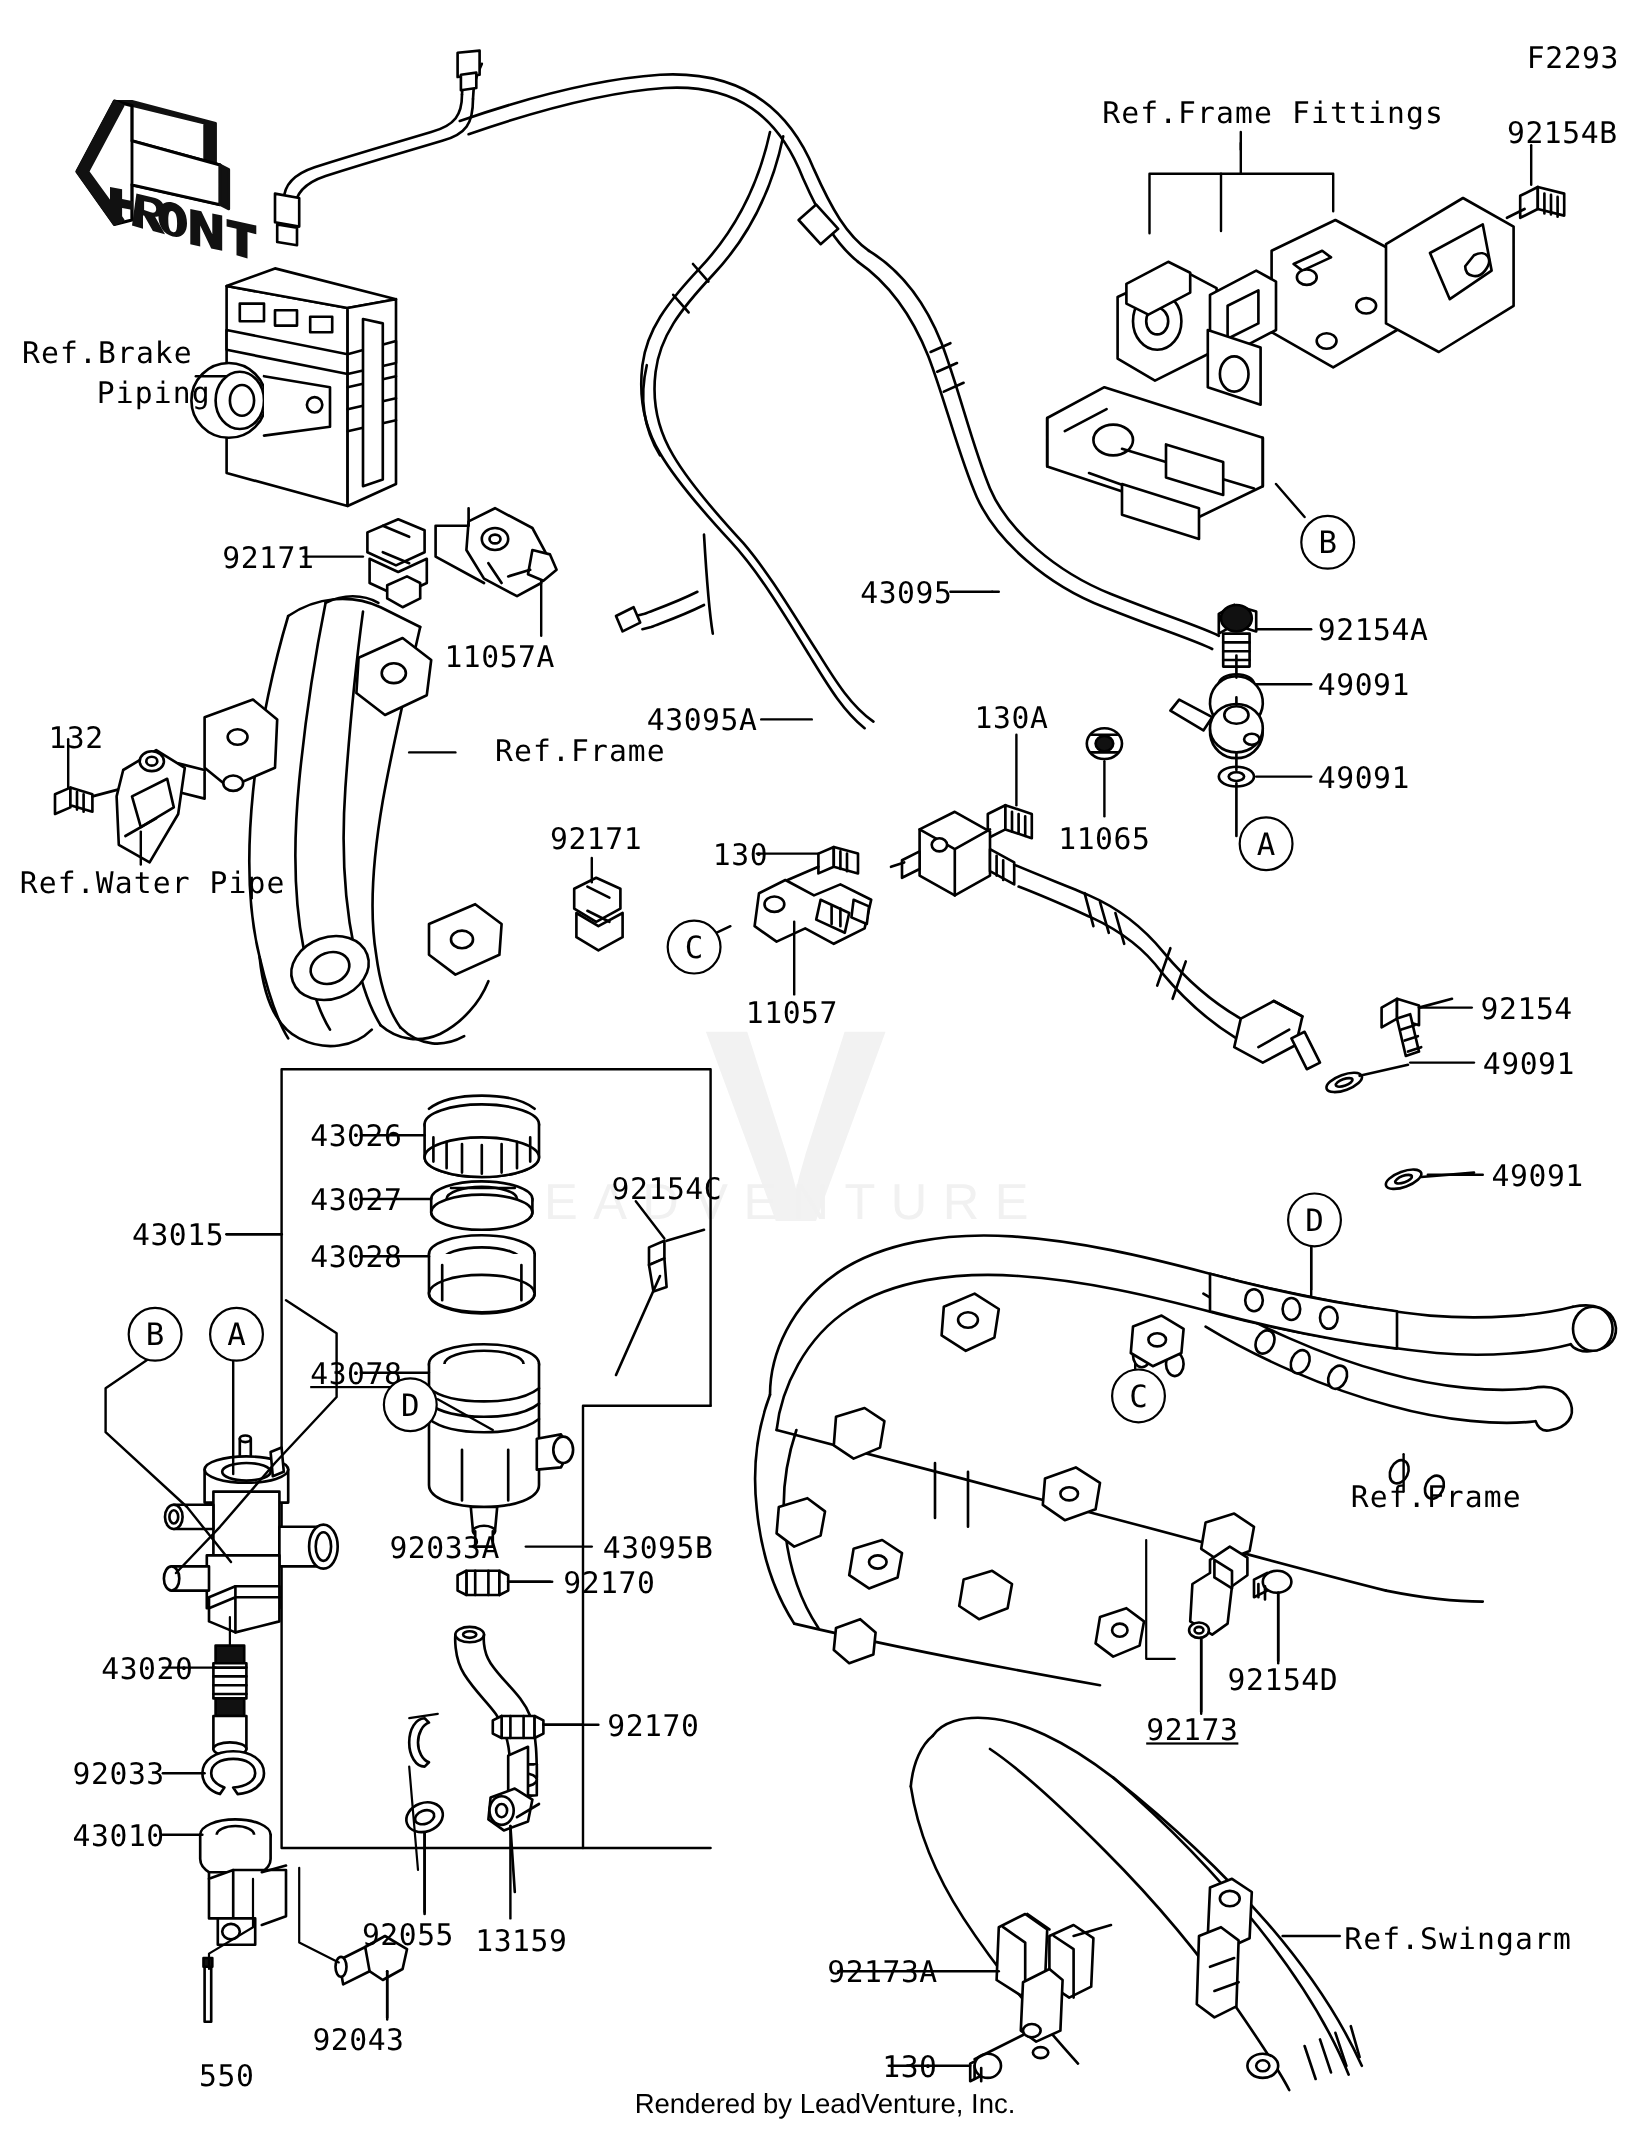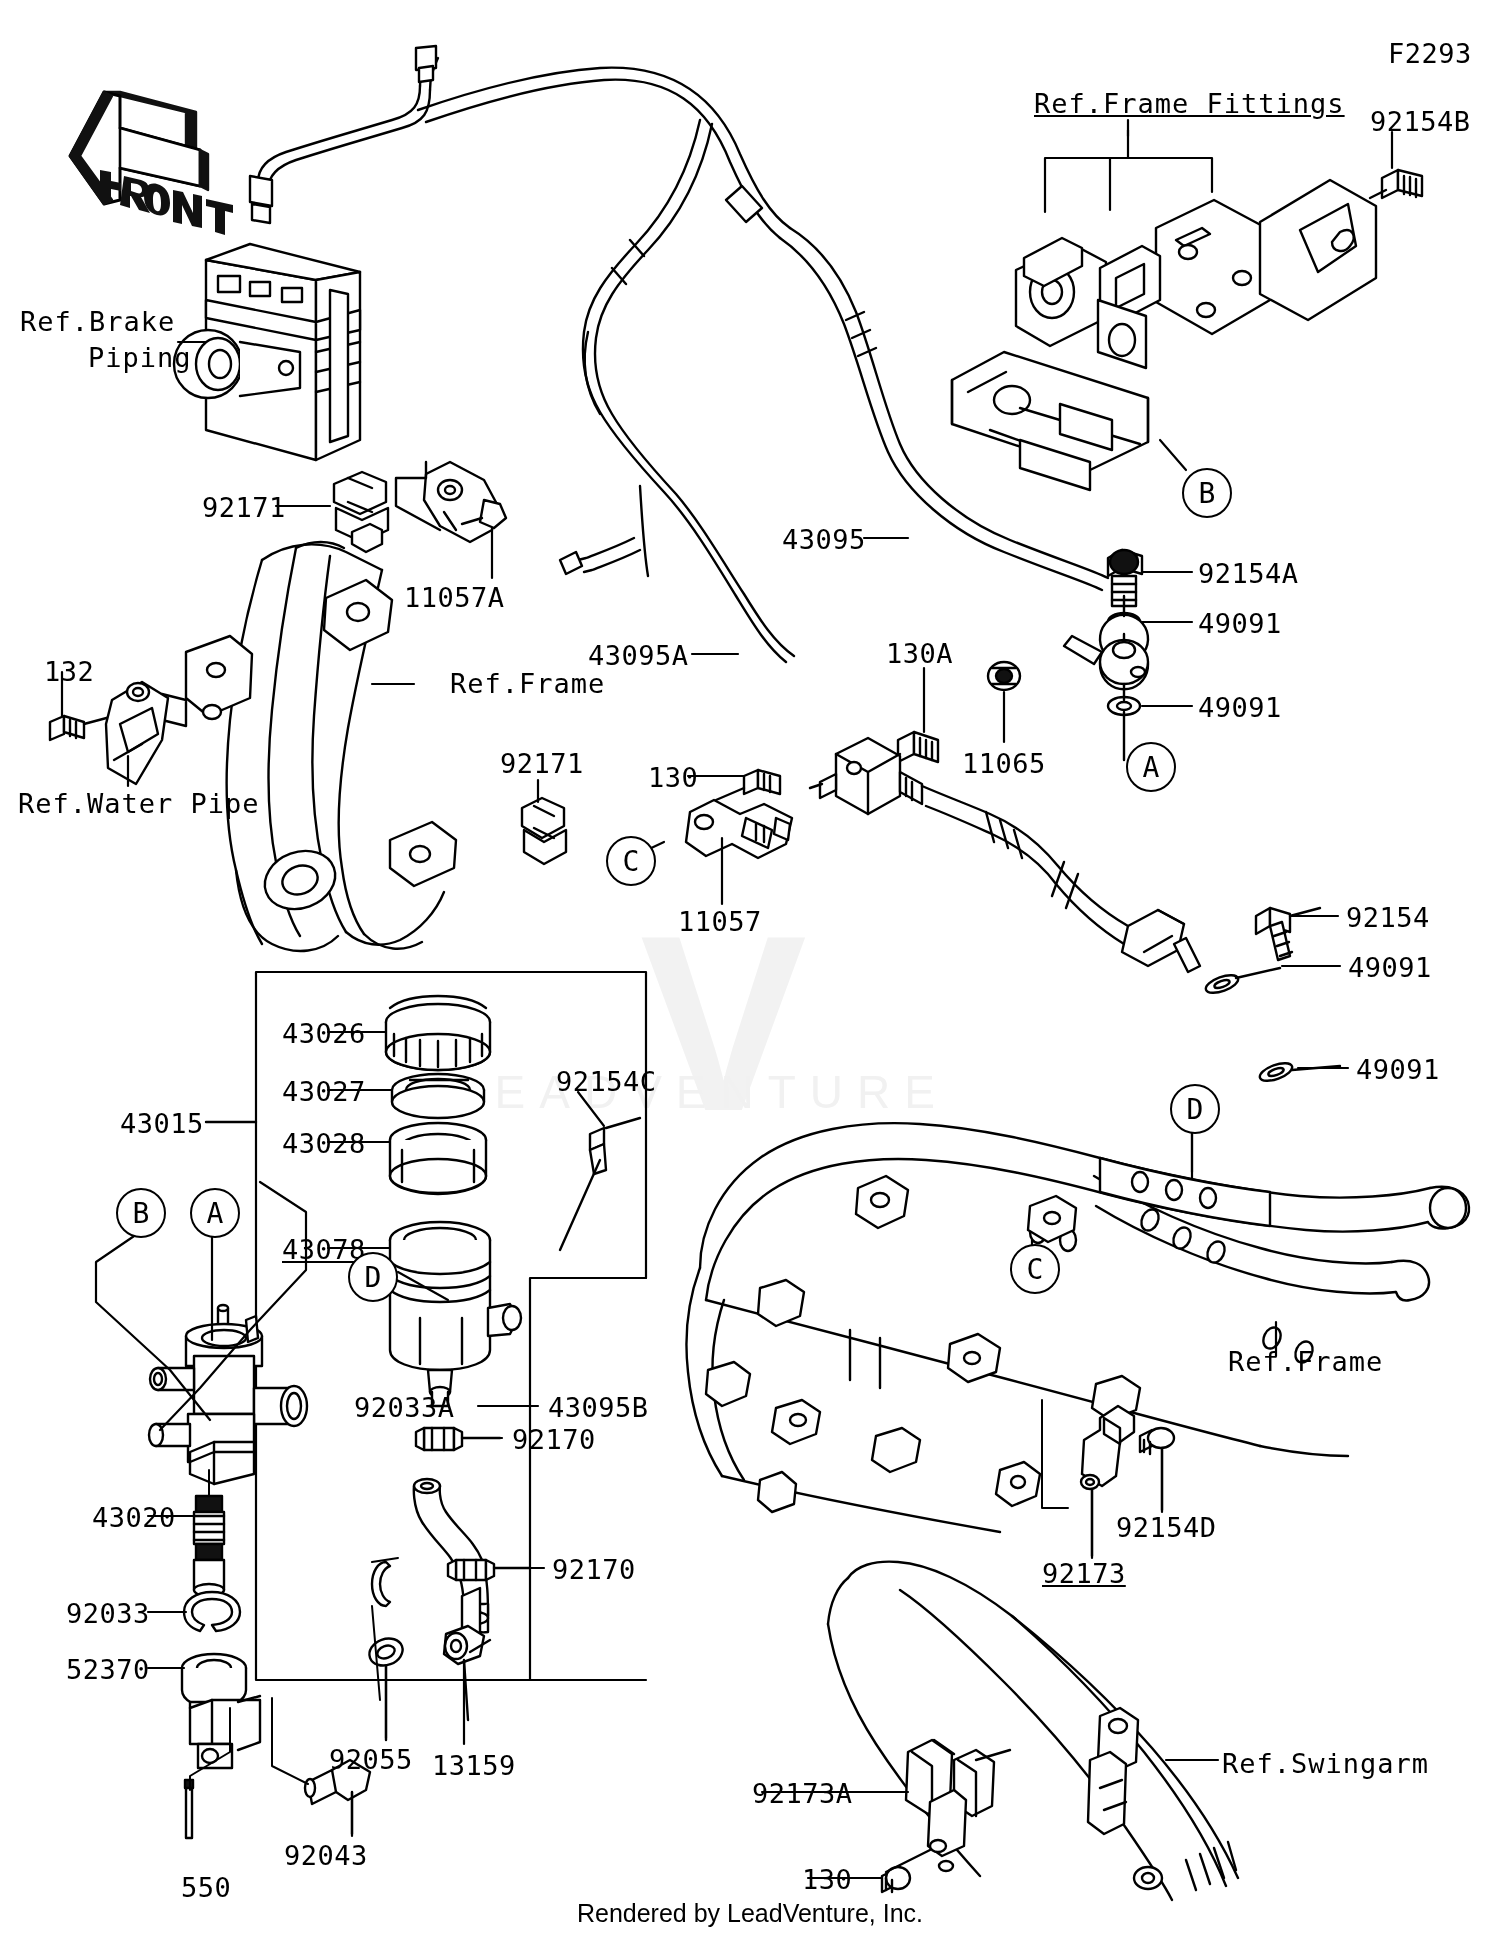--- a/index.html
+++ b/index.html
@@ -670,21 +670,21 @@
       </g>
       <path d="M1192,1124 L1192,1178" stroke="#000" stroke-width="2.2"></path>
       <path d="M1032,1240 L1032,1268" stroke="#000" stroke-width="2.2"></path>
 
       <path d="M902,538 L908,538" stroke="#000" stroke-width="2.2"></path>
     </g>
   </svg>
 
   <div class="lbl" style="left:1352px;top:38px;margin-left:36px;">F2293</div>
 
-  <div class="lbl ref" style="left:1034px;top:88px;text-decoration:underline;">Ref.Frame Fittings</div>
+  <div class="lbl ref" style="left:1002px;top:88px;">Ref.Frame Fittings</div>
   <div class="lbl" style="left:1370px;top:106px;">92154B</div>
 
   <div class="lbl ref" style="left:20px;top:306px;">Ref.Brake</div>
   <div class="lbl ref" style="left:88px;top:342px;">Piping</div>
 
   <div class="lbl" style="left:202px;top:492px;">92171</div>
   <div class="lbl" style="left:404px;top:582px;">11057A</div>
 
   <div class="lbl" style="left:44px;top:656px;">132</div>
   <div class="lbl ref" style="left:450px;top:668px;">Ref.Frame</div>
@@ -714,21 +714,21 @@
   <div class="lbl" style="left:282px;top:1234px;text-decoration:underline;">43078</div>
   <div class="lbl" style="left:556px;top:1066px;">92154C</div>
 
   <div class="lbl" style="left:512px;top:1424px;">92170</div>
   <div class="lbl" style="left:354px;top:1392px;">92033A</div>
   <div class="lbl" style="left:548px;top:1392px;">43095B</div>
   <div class="lbl" style="left:552px;top:1554px;">92170</div>
 
   <div class="lbl" style="left:92px;top:1502px;">43020</div>
   <div class="lbl" style="left:66px;top:1598px;">92033</div>
-  <div class="lbl" style="left:66px;top:1654px;">52370</div>
+  <div class="lbl" style="left:66px;top:1654px;">43010</div>
   <div class="lbl" style="left:329px;top:1744px;">92055</div>
   <div class="lbl" style="left:432px;top:1750px;">13159</div>
   <div class="lbl" style="left:284px;top:1840px;">92043</div>
   <div class="lbl" style="left:160px;top:1872px;margin-left:21px;">550</div>
 
   <div class="lbl ref" style="left:1228px;top:1346px;">Ref.Frame</div>
   <div class="lbl" style="left:1116px;top:1512px;">92154D</div>
   <div class="lbl" style="left:1042px;top:1558px;text-decoration:underline;">92173</div>
   <div class="lbl ref" style="left:1222px;top:1748px;">Ref.Swingarm</div>
   <div class="lbl" style="left:752px;top:1778px;">92173A</div>

